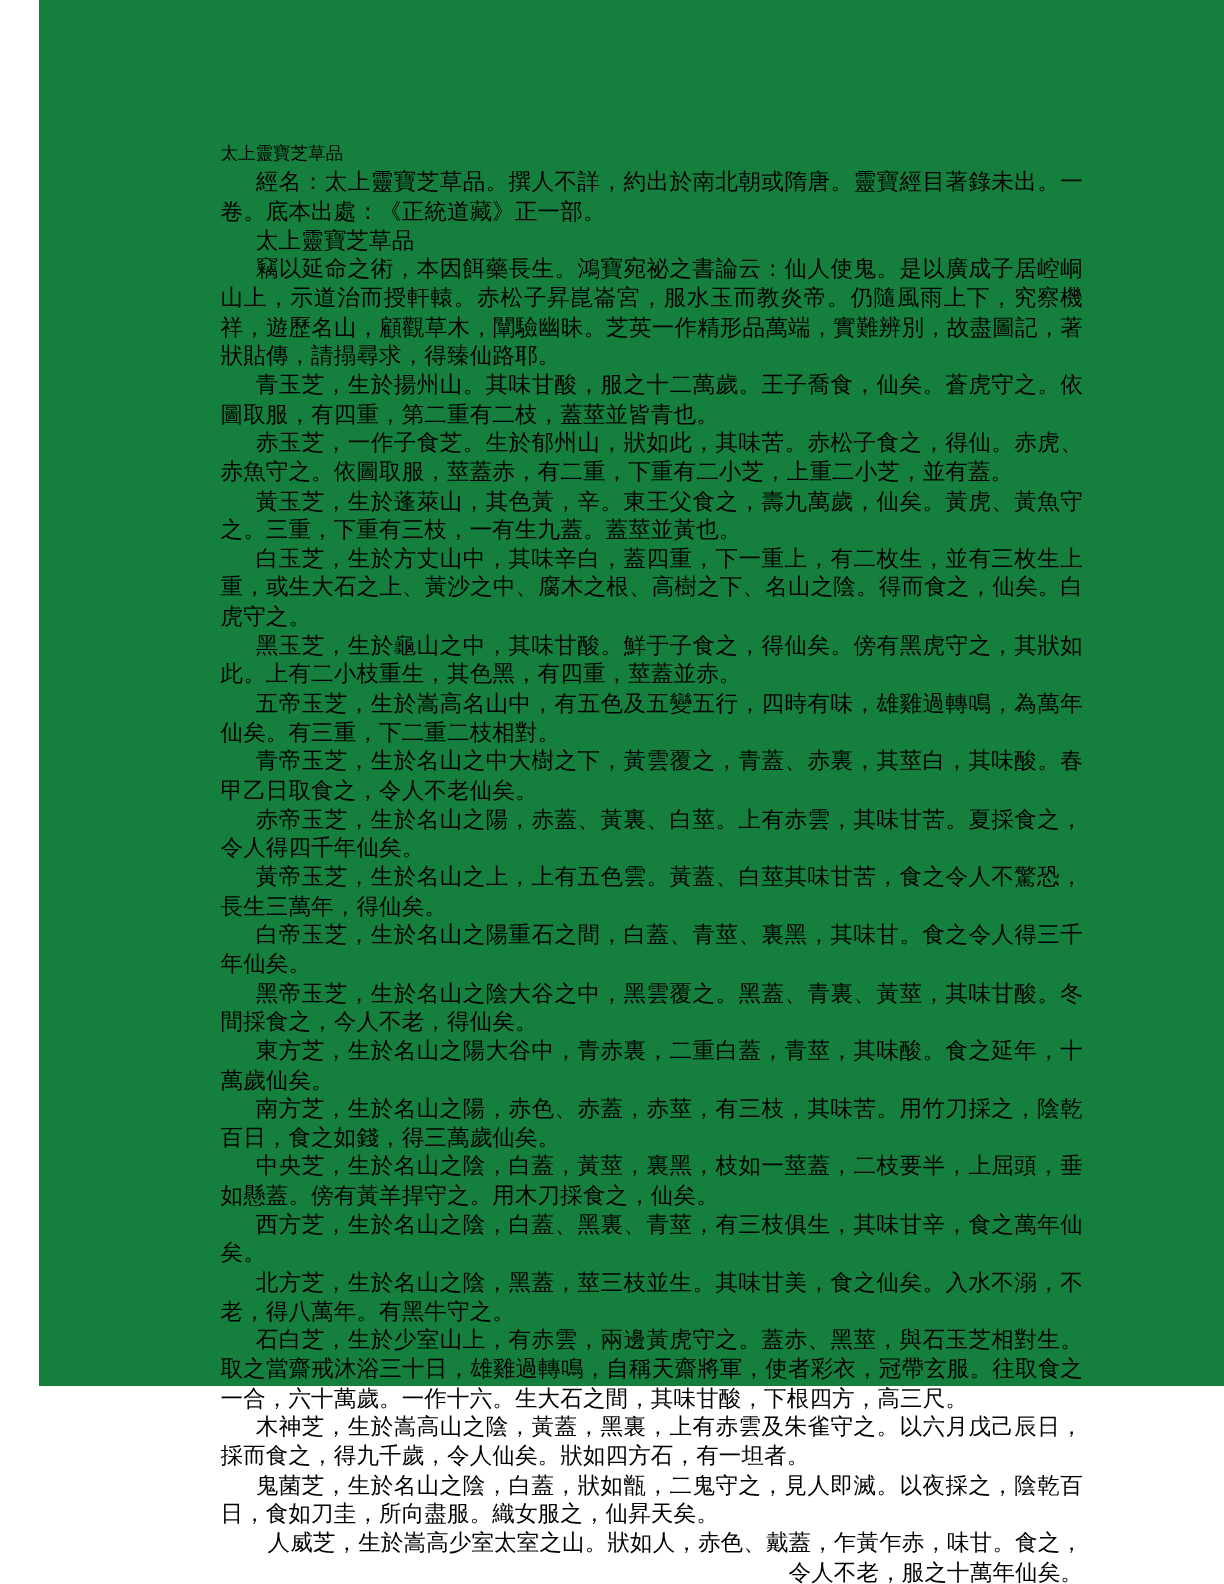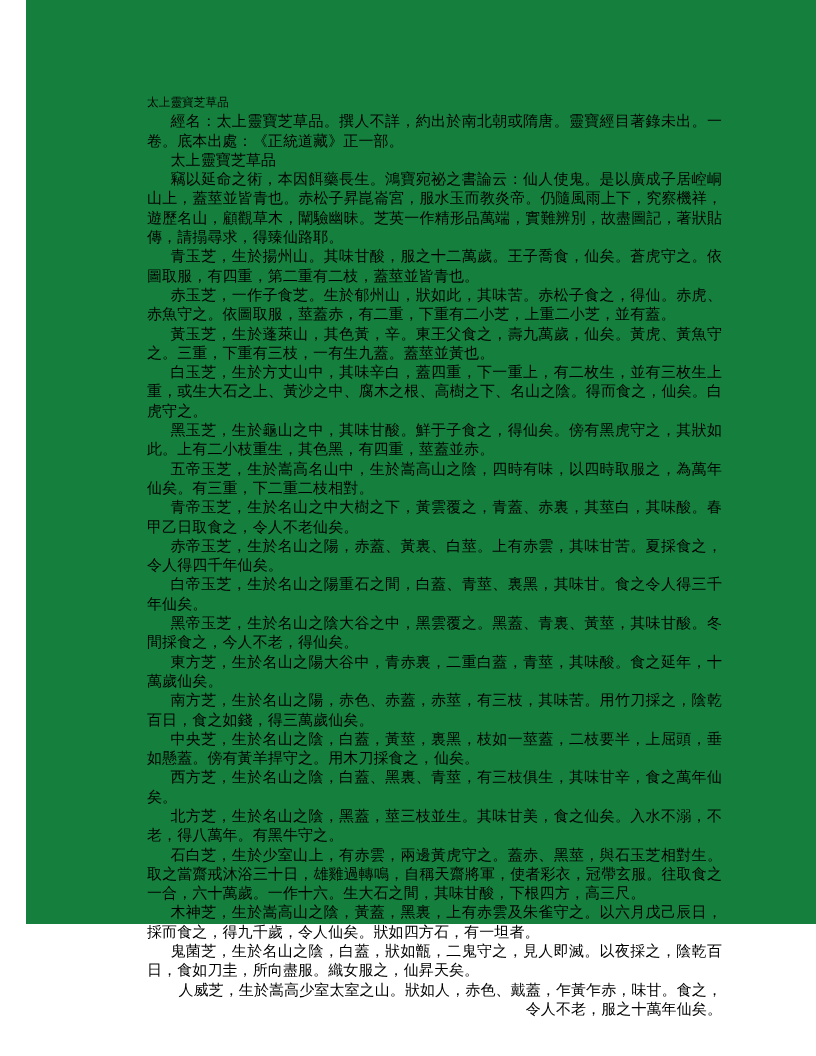--- a/index.html
+++ b/index.html
@@ -57,38 +57,39 @@
 
 <div class="page">
   <div class="text-column">
 
     <div class="doc-title">太上靈寶芝草品</div>
 
     <p class="para">經名：太上靈寶芝草品。撰人不詳，約出於南北朝或隋唐。靈寶經目著錄未出。一卷。底本出處：《正統道藏》正一部。</p>
 
     <p class="para">太上靈寶芝草品</p>
 
-    <p class="para">竊以延命之術，本因餌藥長生。鴻寶宛祕之書論云：仙人使鬼。是以廣成子居崆峒山上，蓋莖並皆青也。赤松子昇崑崙宮，服水玉而教炎帝。仍隨風雨上下，究察機祥，遊歷名山，顧觀草木，闡驗幽昧。芝英一作精形品萬端，實難辨別，故盡圖記，著狀貼傳，請搨尋求，得臻仙路耶。</p>
+    <p class="para">竊以延命之術，本因餌藥長生。鴻寶宛祕之書論云：仙人使鬼。是以廣成子居崆峒山上，示道治而授軒轅。赤松子昇崑崙宮，服水玉而教炎帝。仍隨風雨上下，究察機祥，遊歷名山，顧觀草木，闡驗幽昧。芝英一作精形品萬端，實難辨別，故盡圖記，著狀貼傳，請搨尋求，得臻仙路耶。</p>
 
     <p class="para">青玉芝，生於揚州山。其味甘酸，服之十二萬歲。王子喬食，仙矣。蒼虎守之。依圖取服，有四重，第二重有二枝，蓋莖並皆青也。</p>
 
     <p class="para">赤玉芝，一作子食芝。生於郁州山，狀如此，其味苦。赤松子食之，得仙。赤虎、赤魚守之。依圖取服，莖蓋赤，有二重，下重有二小芝，上重二小芝，並有蓋。</p>
 
     <p class="para">黃玉芝，生於蓬萊山，其色黃，辛。東王父食之，壽九萬歲，仙矣。黃虎、黃魚守之。三重，下重有三枝，一有生九蓋。蓋莖並黃也。</p>
 
     <p class="para">白玉芝，生於方丈山中，其味辛白，蓋四重，下一重上，有二枚生，並有三枚生上重，或生大石之上、黃沙之中、腐木之根、高樹之下、名山之陰。得而食之，仙矣。白虎守之。</p>
 
     <p class="para">黑玉芝，生於龜山之中，其味甘酸。鮮于子食之，得仙矣。傍有黑虎守之，其狀如此。上有二小枝重生，其色黑，有四重，莖蓋並赤。</p>
 
-    <p class="para">五帝玉芝，生於嵩高名山中，生於嵩高山之陰，四時有味，以四時取服之，為萬年仙矣。有三重，下二重二枝相對。</p>
+    <p class="para">五帝玉芝，生於嵩高名山中，有五色及五變五行，四時有味，雄雞過轉鳴，為萬年仙矣。有三重，下二重二枝相對。</p>
 
     <p class="para">青帝玉芝，生於名山之中大樹之下，黃雲覆之，青蓋、赤裏，其莖白，其味酸。春甲乙日取食之，令人不老仙矣。</p>
 
     <p class="para">赤帝玉芝，生於名山之陽，赤蓋、黃裏、白莖。上有赤雲，其味甘苦。夏採食之，令人得四千年仙矣。</p>
 
+    <p class="para">黃帝玉芝，生於名山之上，上有五色雲。黃蓋、白莖其味甘苦，食之令人不驚恐，長生三萬年，得仙矣。</p>
 
     <p class="para">白帝玉芝，生於名山之陽重石之間，白蓋、青莖、裏黑，其味甘。食之令人得三千年仙矣。</p>
 
     <p class="para">黑帝玉芝，生於名山之陰大谷之中，黑雲覆之。黑蓋、青裏、黃莖，其味甘酸。冬間採食之，今人不老，得仙矣。</p>
 
     <p class="para">東方芝，生於名山之陽大谷中，青赤裏，二重白蓋，青莖，其味酸。食之延年，十萬歲仙矣。</p>
 
     <p class="para">南方芝，生於名山之陽，赤色、赤蓋，赤莖，有三枝，其味苦。用竹刀採之，陰乾百日，食之如錢，得三萬歲仙矣。</p>
 
     <p class="para">中央芝，生於名山之陰，白蓋，黃莖，裏黑，枝如一莖蓋，二枝要半，上屈頭，垂如懸蓋。傍有黃羊捍守之。用木刀採食之，仙矣。</p>

